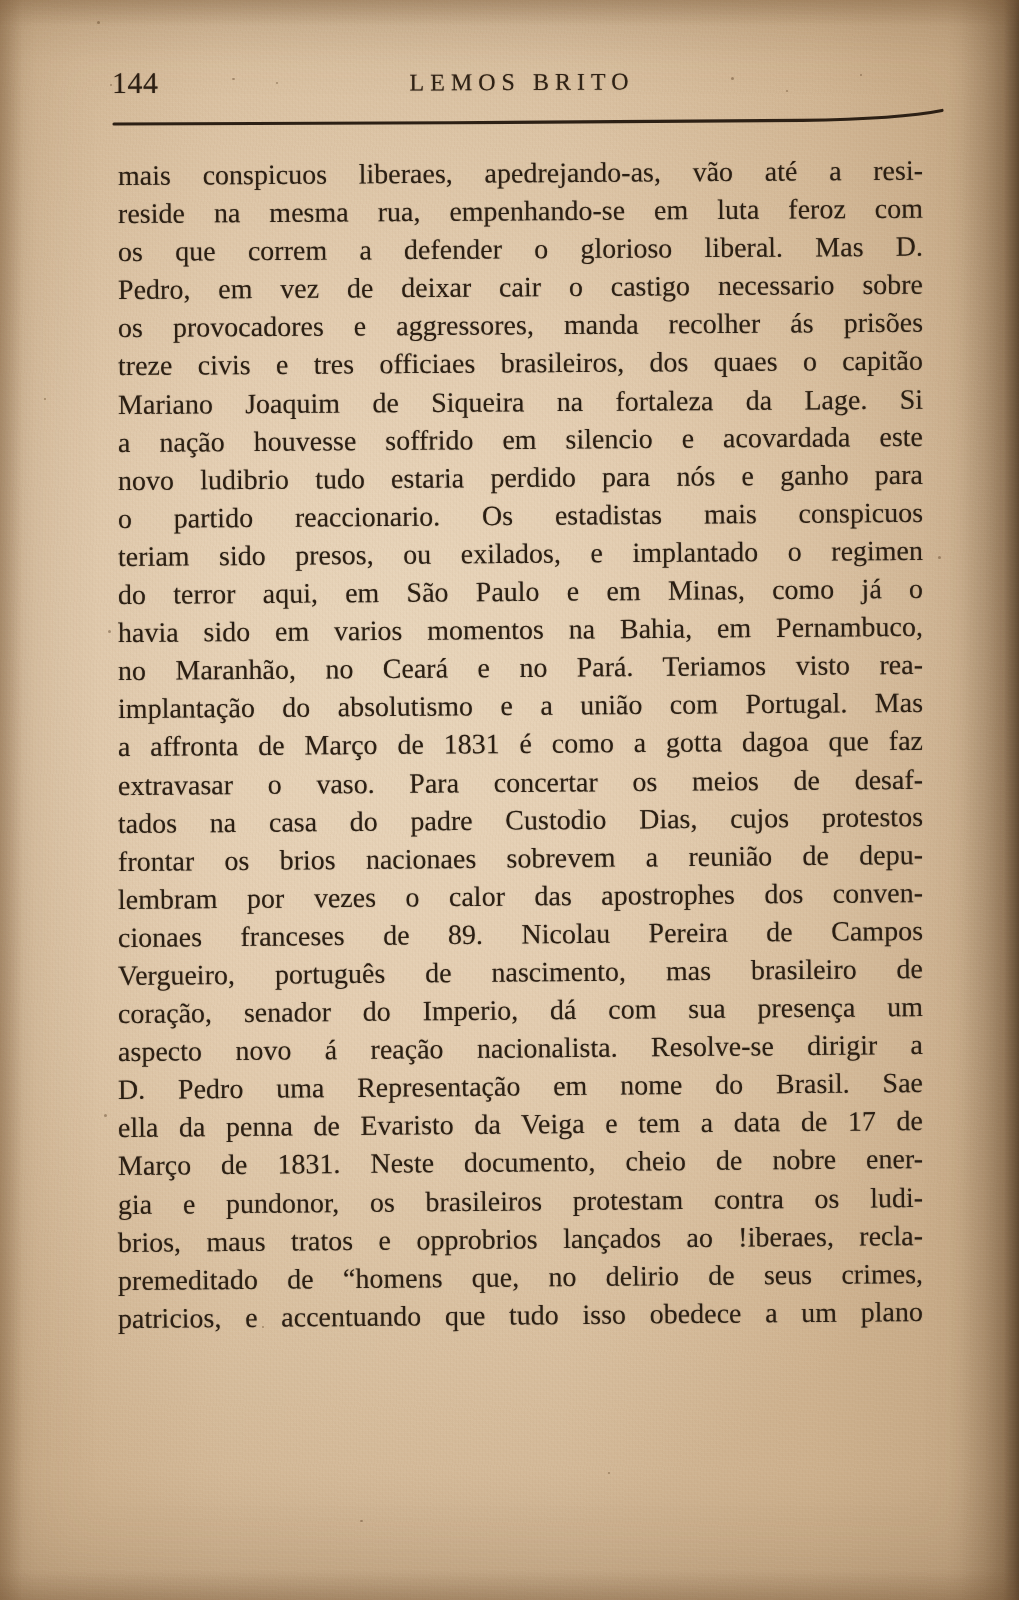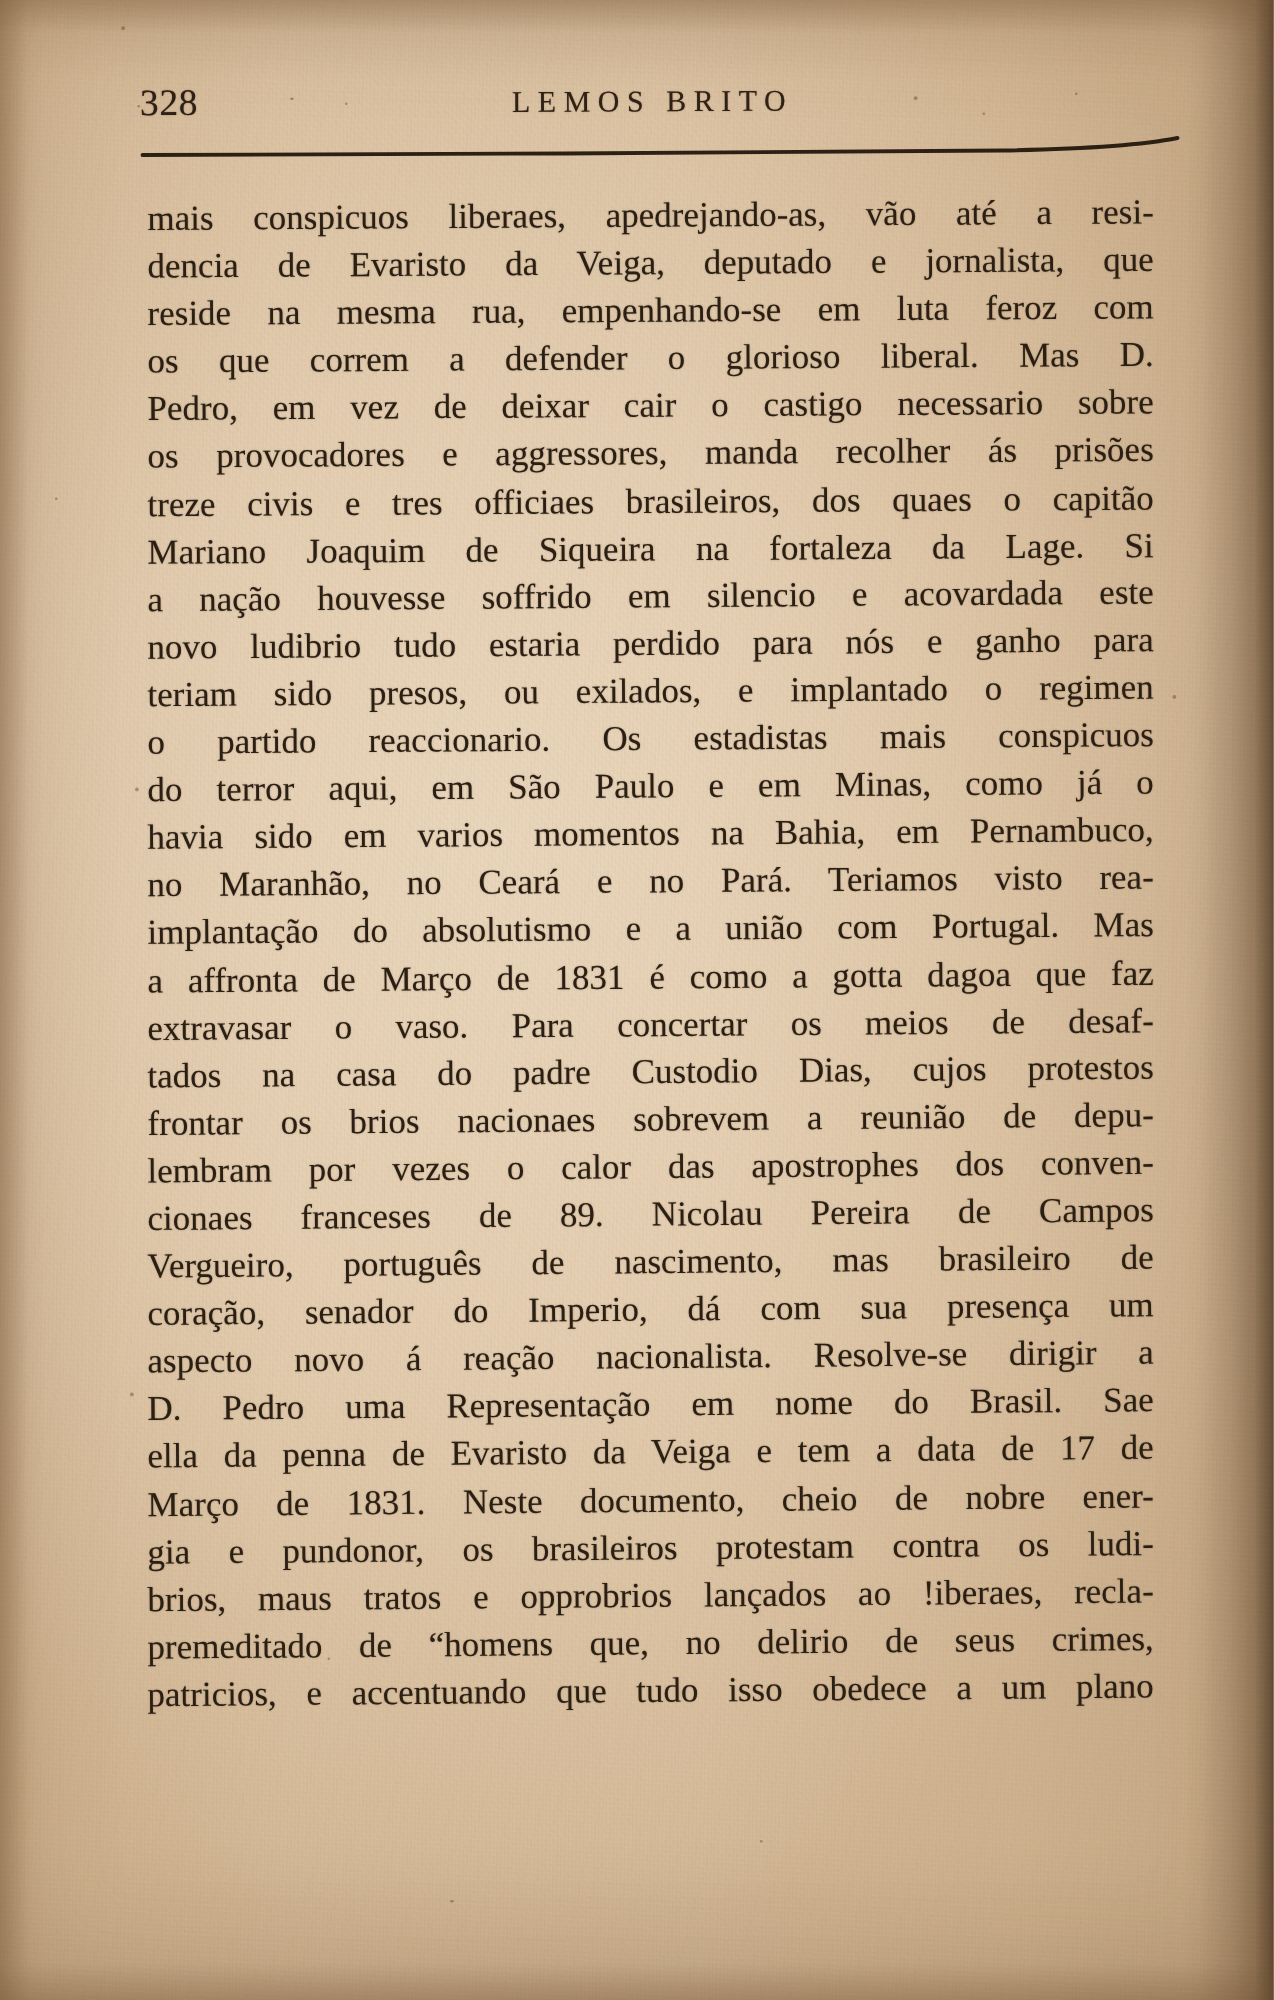--- a/index.html
+++ b/index.html
@@ -222,39 +222,36 @@
   <div class="paper-speck" style="left:104px;top:1114px;width:3px;height:3px;"></div>
   <div class="paper-speck" style="left:262px;top:1326px;width:2px;height:2px;"></div>
   <div class="paper-speck" style="left:938px;top:556px;width:3px;height:3px;"></div>
   <div class="paper-speck" style="left:44px;top:398px;width:2px;height:2px;"></div>
   <div class="paper-speck" style="left:608px;top:1472px;width:2px;height:2px;"></div>
   <div class="paper-speck" style="left:360px;top:1520px;width:3px;height:2px;"></div>
 
   <div class="content">
 
     <div class="runhead">
-      <div class="folio">328</div>
+      <div class="folio">144</div>
       <div class="runtitle">LEMOS BRITO</div>
     </div>
 
     <div class="rule-wrap">
       <svg viewBox="0 0 832 22" preserveAspectRatio="none" aria-hidden="true">
         <path d="M2,16 C180,15.2 520,14.6 690,12.4 C760,11.2 802,8.0 830,2.4" fill="none" stroke="#2c2015" stroke-width="3.1" stroke-linecap="round"></path>
       </svg>
     </div>
 
     <div class="body">
 
       <div class="line tilt0">
           <span class="seg justified">mais conspicuos liberaes, apedrejando-as, vão até a resi-</span>
         </div>
       <div class="line tilt0">
-          <span class="seg justified">dencia de Evaristo da Veiga, deputado e jornalista, que</span>
-        </div>
-      <div class="line tilt0">
           <span class="seg justified">reside na mesma rua, empenhando-se em luta feroz com</span>
         </div>
       <div class="line tilt0">
           <span class="seg justified">os que correm a defender o glorioso liberal.   Mas D.</span>
         </div>
       <div class="line tilt0">
           <span class="seg justified">Pedro, em vez de deixar cair o castigo necessario sobre</span>
         </div>
       <div class="line tilt0">
           <span class="seg justified">os provocadores e aggressores, manda recolher ás prisões</span>
@@ -265,24 +262,24 @@
       <div class="line tilt0">
           <span class="seg justified">Mariano Joaquim de Siqueira na fortaleza da Lage.   Si</span>
         </div>
       <div class="line tilt1">
           <span class="seg justified">a nação houvesse soffrido em silencio e acovardada este</span>
         </div>
       <div class="line tilt1">
           <span class="seg justified">novo ludibrio tudo estaria perdido para nós e ganho para</span>
         </div>
       <div class="line tilt1">
+          <span class="seg justified">o partido reaccionario.   Os estadistas mais conspicuos</span>
+        </div>
+      <div class="line tilt1">
           <span class="seg justified">teriam sido presos, ou exilados, e implantado o regimen</span>
-        </div>
-      <div class="line tilt1">
-          <span class="seg justified">o partido reaccionario.   Os estadistas mais conspicuos</span>
         </div>
       <div class="line tilt1">
           <span class="seg justified">do terror aqui, em São Paulo e em Minas, como já o</span>
         </div>
       <div class="line tilt1">
           <span class="seg justified">havia sido em varios momentos na Bahia, em Pernambuco,</span>
         </div>
       <div class="line tilt1">
           <span class="seg justified">no Maranhão, no Ceará e no Pará.   Teriamos visto rea-</span>
         </div>

